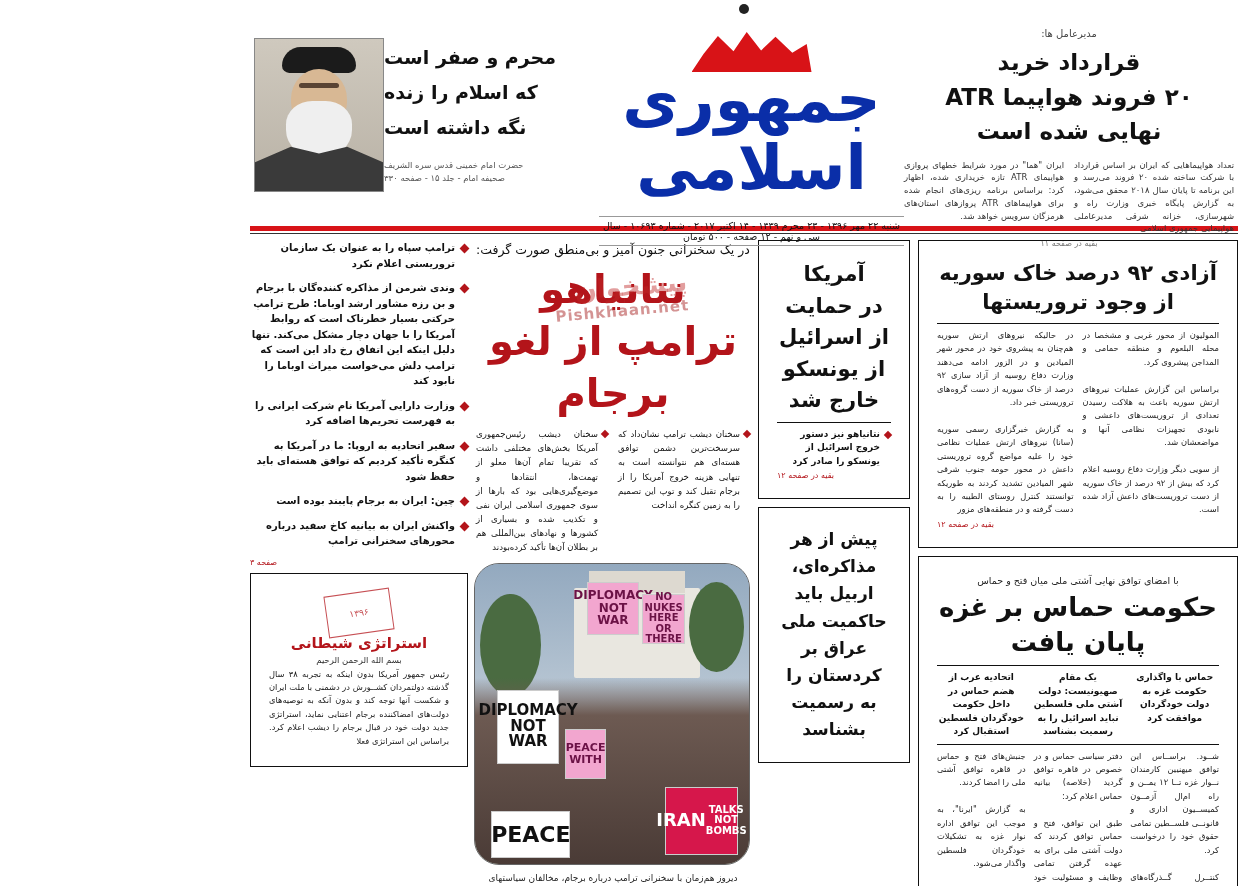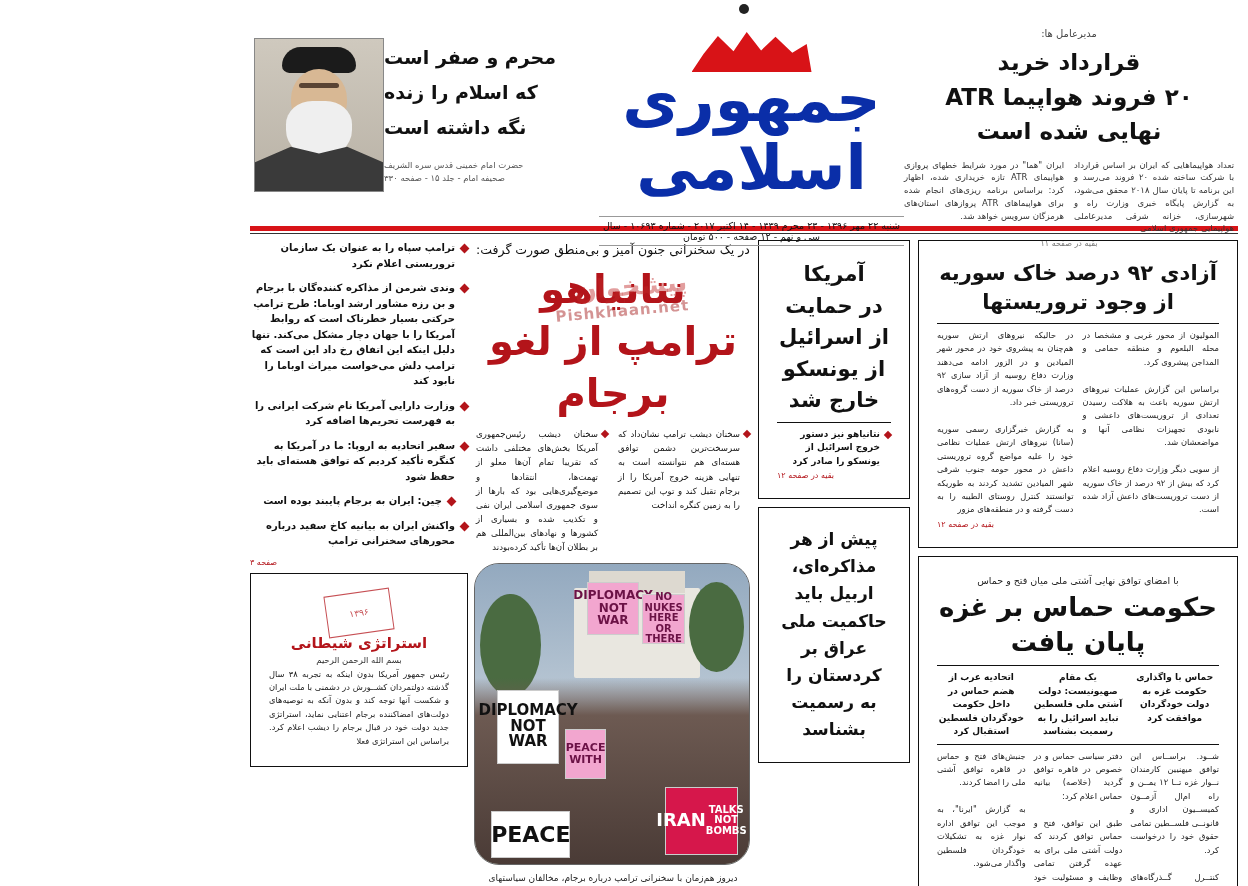--- a/index.html
+++ b/index.html
@@ -106,21 +106,21 @@
   .box{border:1px solid #111;box-sizing:border-box;padding:18px;}
   .hr-thin{border-top:1px solid #111;margin:5px 0;}
 
   h3.head{margin:0;font-size:26px;font-weight:bold;line-height:1.35;text-align:center;}
   h3.head2{margin:0;font-size:21px;font-weight:bold;line-height:1.4;text-align:center;}
   .kicker{font-size:9.5px;color:#222;text-align:center;margin-bottom:4px;}
   .body-txt{font-size:8.3px;line-height:1.62;text-align:justify;color:#222;}
   .cont-note{font-size:8px;color:#b3141a;text-align:left;margin-top:3px;}
 
   
-  .lead-kicker{font-size:12.5px;text-align:center;color:#111;margin:2px 0 6px 0;}
+  .lead-kicker{font-size:12.5px;text-align:left;color:#111;margin:2px 0 6px 0;}
   .lead-title{
     font-size:40px;font-weight:bold;color:#b3141a;line-height:1.3;text-align:center;
     margin:0;
   }
   .lead-title .l2{display:block;}
   .watermark{
     position:absolute;top:272px;right:560px;
     font-size:26px;color:rgba(190,40,40,.45);font-weight:bold;
     transform:rotate(-5deg);pointer-events:none;
   }
@@ -131,21 +131,21 @@
     font-size:8.6px;line-height:1.65;text-align:justify;flex:1;position:relative;
     padding-right:10px;
   }
   .bullet:before{
     content:"";position:absolute;right:0;top:4px;width:6px;height:6px;background:#b3141a;
     transform:rotate(45deg);
   }
 
   .sq-list .item{
     display:flex;gap:6px;align-items:flex-start;margin-bottom:9px;
-    font-size:10px;line-height:1.55;font-weight:bold;color:#111;justify-content:center;
+    font-size:10px;line-height:1.55;font-weight:bold;color:#111;
   }
   .sq-list .item .sq{
     flex:0 0 auto;width:7px;height:7px;background:#b3141a;transform:rotate(45deg);margin-top:5px;
   }
 
   
   .photo{
     width:100%;height:300px;position:relative;overflow:hidden;border:1px solid #666;
     background:linear-gradient(#9fb6cd,#c8d6e2);
   }

